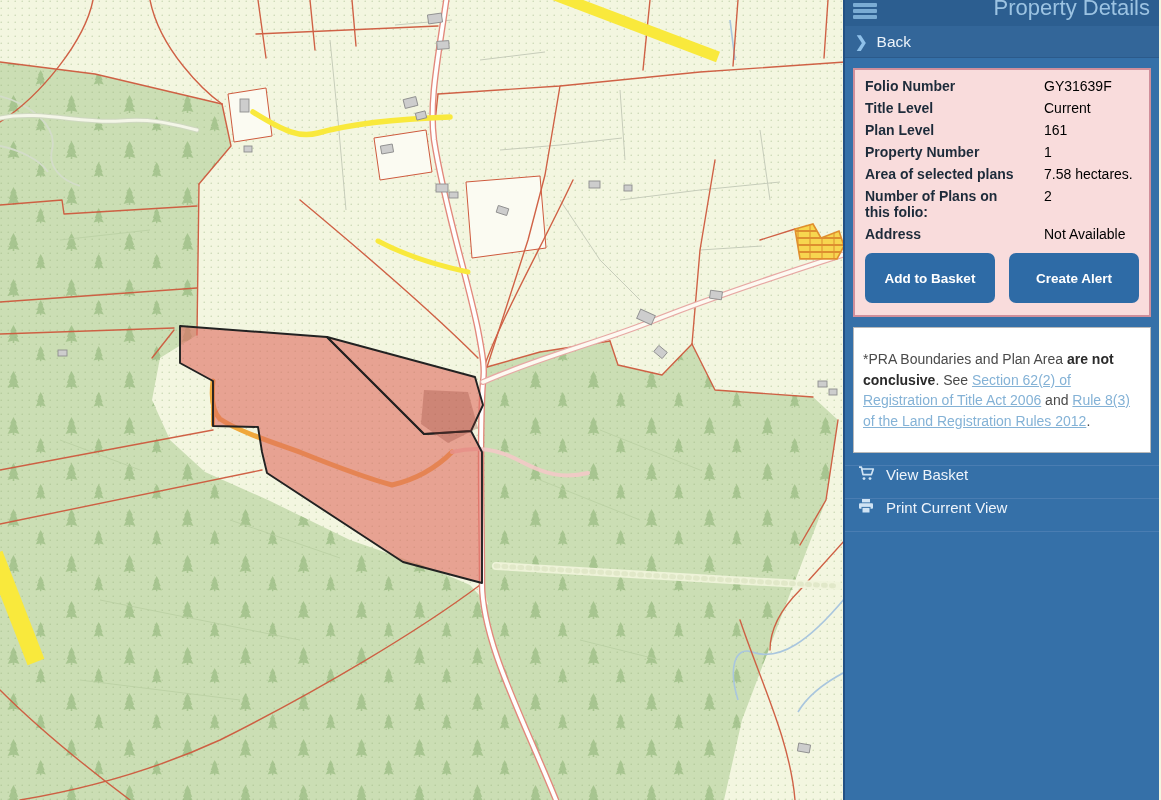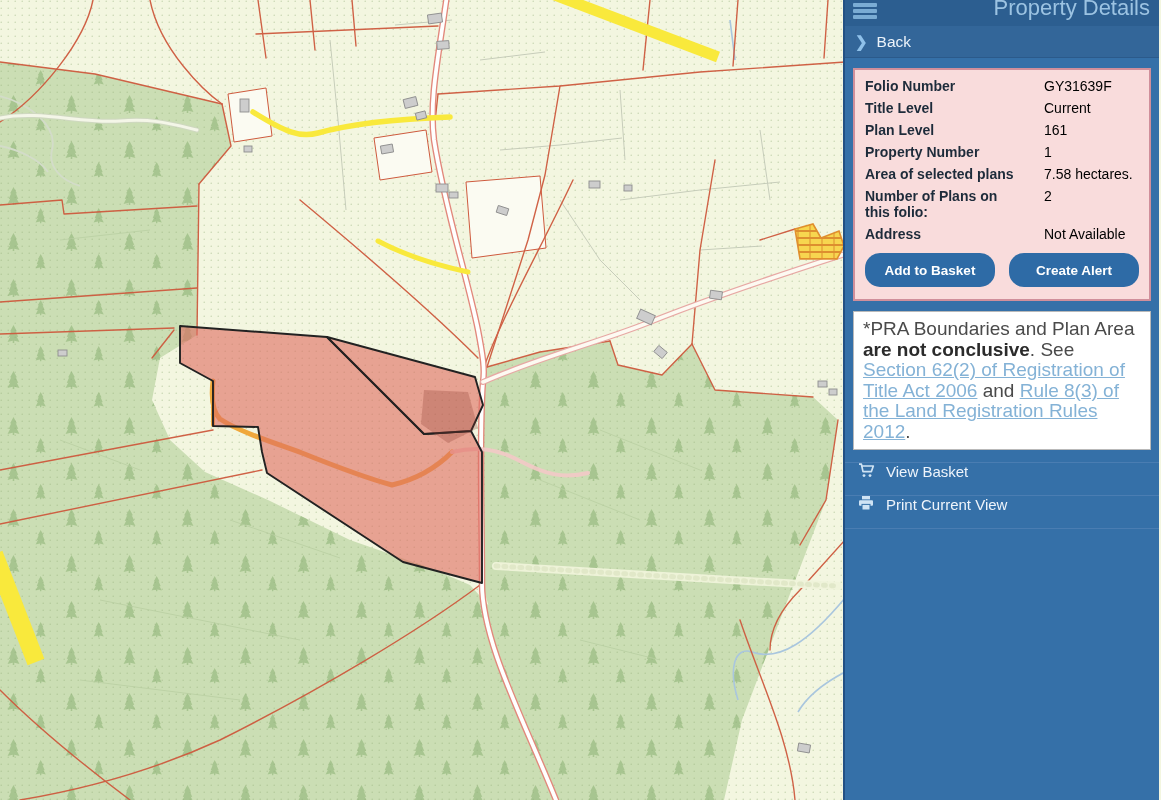--- a/index.html
+++ b/index.html
@@ -18,25 +18,25 @@
             padding:0 10px;color:#ecf3fa;font-size:15.5px;cursor:pointer;
             border-bottom:1px solid #2b5a8b;}
   .back-chevron{color:#8fc1ea;font-size:15px;margin-right:9px;font-weight:bold;line-height:1;}
   .details-card{margin:10px 8px 0;background:#f9dcdc;border:2px solid #d08f9b;
                 padding:8px 10px 12px;}
   .kv{display:grid;grid-template-columns:150px 1fr;column-gap:4px;row-gap:6px;
       font-size:14px;}
   .kv .k{font-weight:bold;color:#1d2b3a;}
   .kv .v{color:#000000;margin-left:25px;}
   .btn-row{display:flex;gap:14px;margin-top:11px;}
-  .btn{flex:1;height:34px;background:#2e6ba6;border:none;border-radius:15px;
+  .btn{flex:1;height:50px;background:#2e6ba6;border:none;border-radius:7px;
        color:#fff;font-size:13.5px;font-weight:600;cursor:pointer;
        font-family:"Liberation Sans",sans-serif;}
   .note-card{margin:10px 8px 0;background:#ffffff;border:1px solid #b9b9b9;
-             padding:7px 9px;font-size:19px;line-height:20.5px;color:#4a4a4a;}
+             padding:21px 9px;font-size:14px;line-height:20.5px;color:#4a4a4a;}
   .note-card b{color:#2b2b2b;}
   .note-card a{color:#84b2d6;text-decoration:underline;cursor:pointer;}
   .menu{margin-top:12px;border-top:1px solid #4a7db2;}
   .menu-item{height:33px;display:flex;gap:11px;padding:0 12px;
              border-bottom:1px solid #4a7db2;color:#eef4fb;font-size:15px;cursor:pointer;}
   .menu-item.no-border{border-bottom:none;height:36px;}
   .mi-icon{width:18px;display:flex;justify-content:center;}
 </style>
 </head>
 <body>

